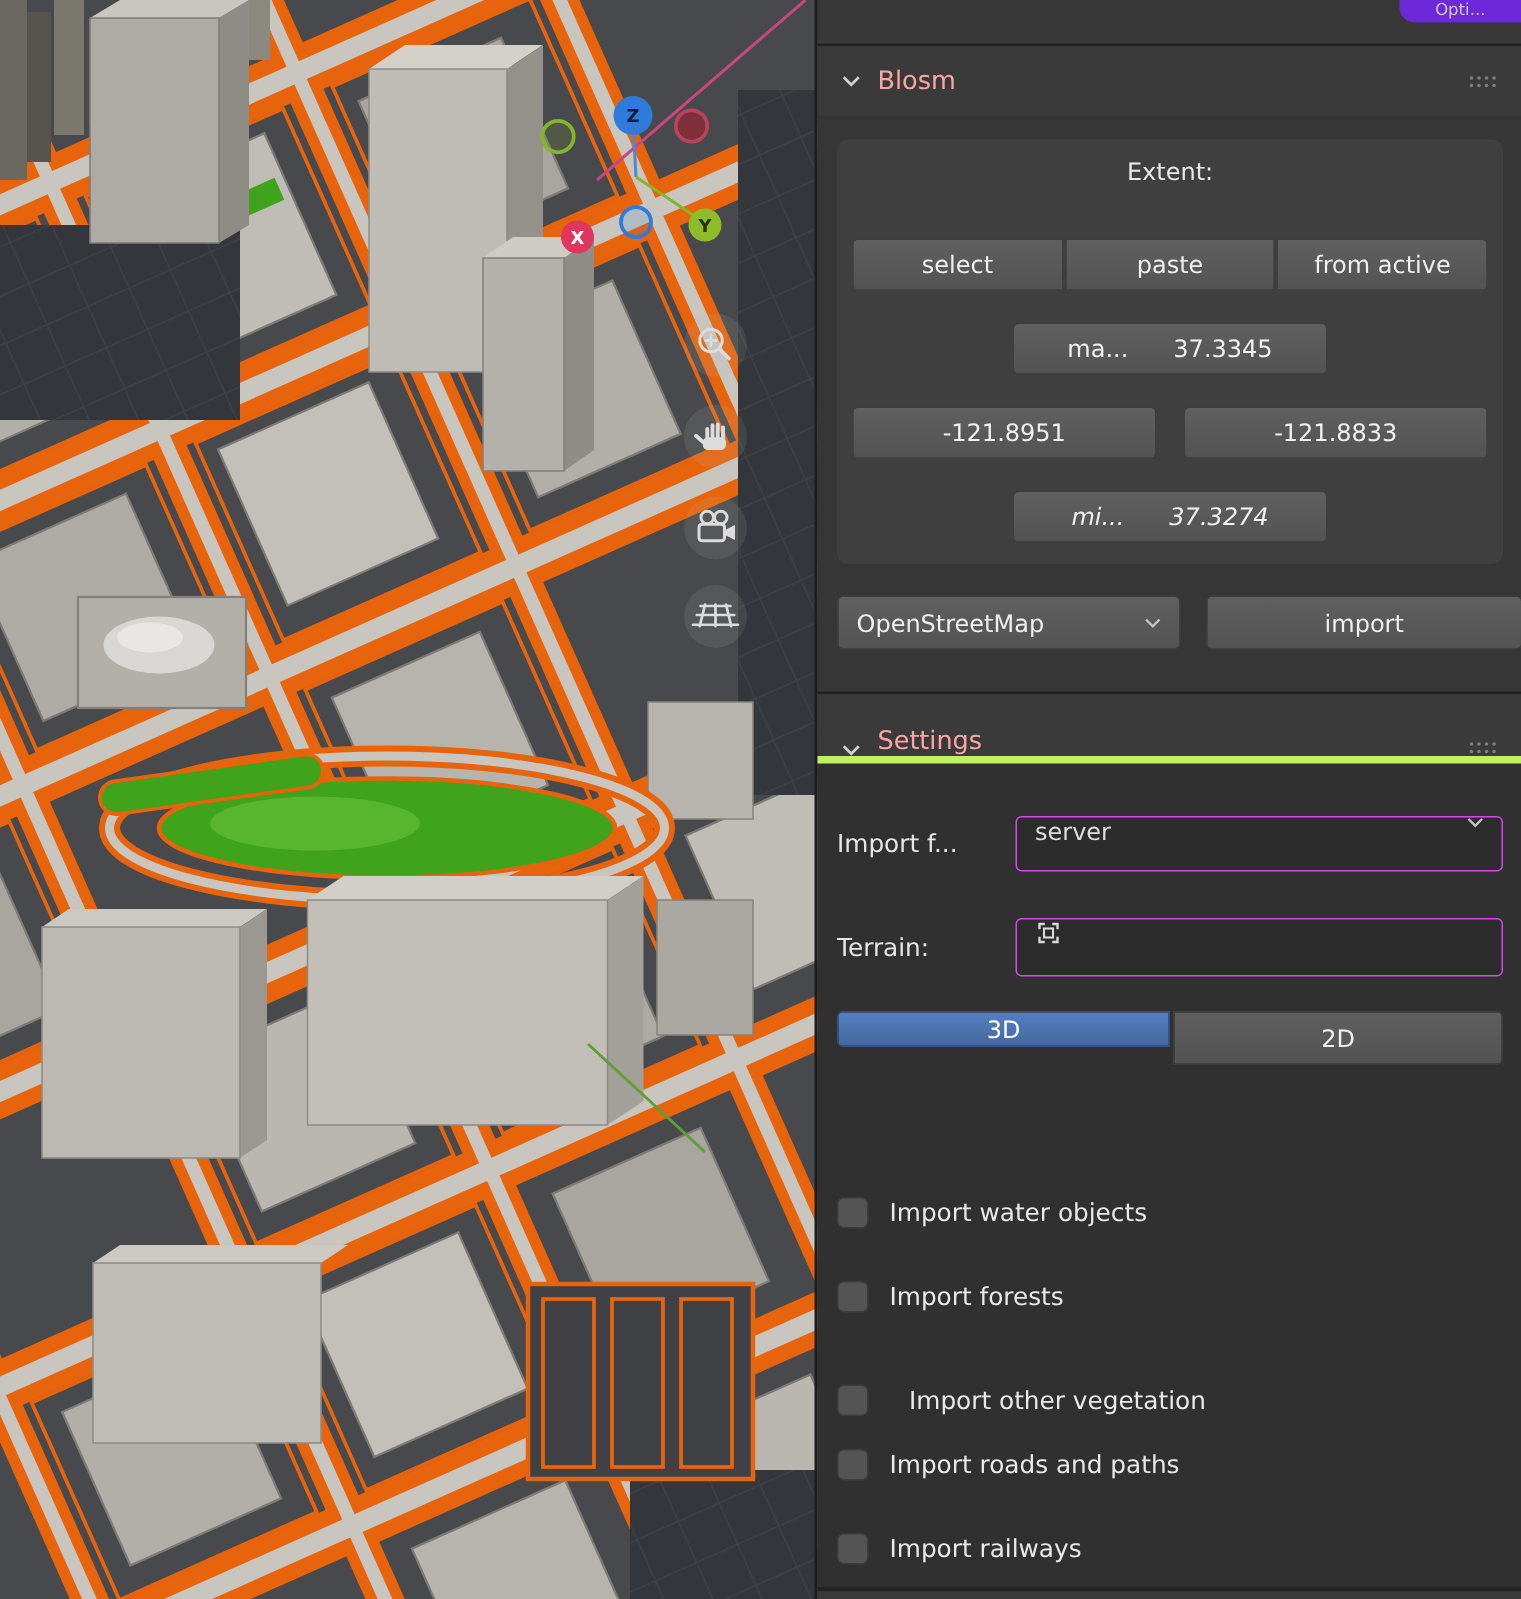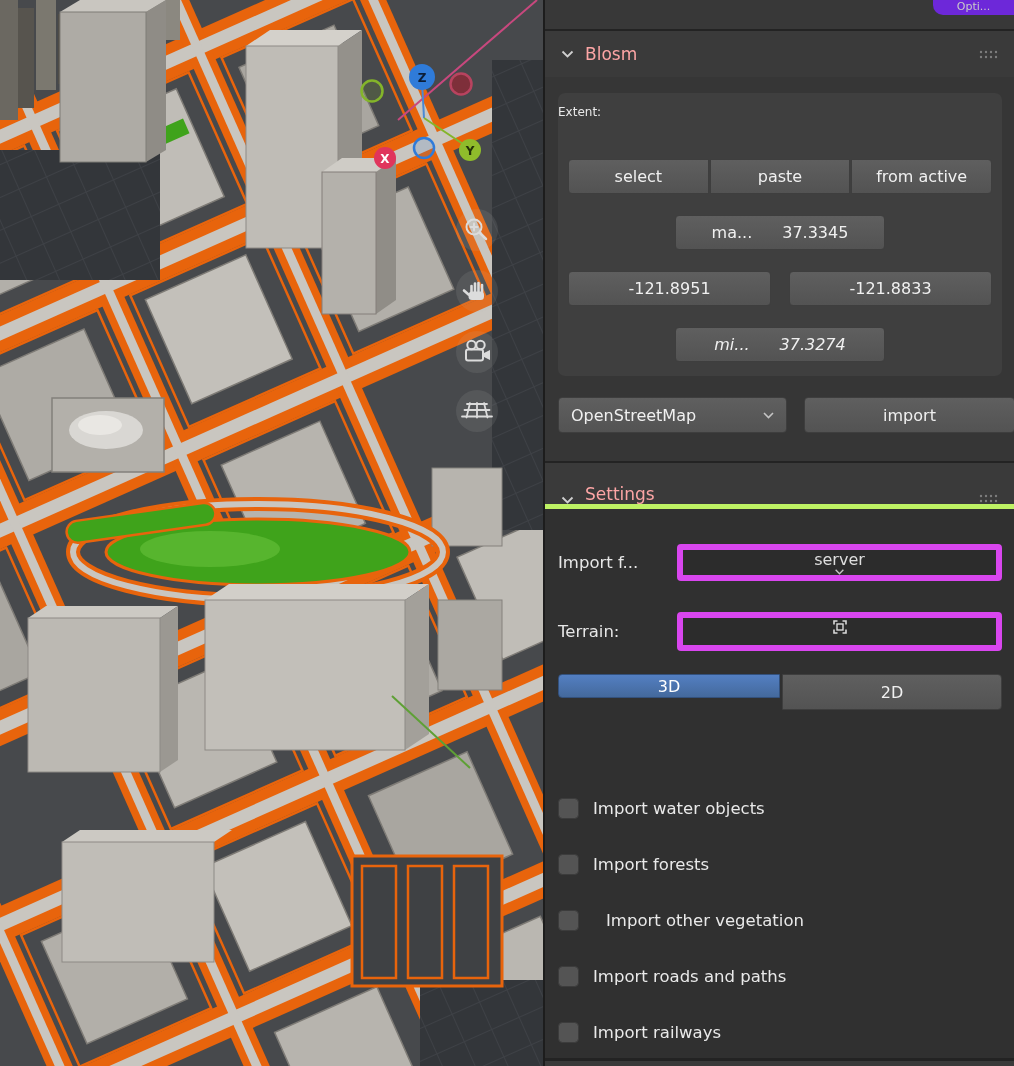--- a/index.html
+++ b/index.html
@@ -22,27 +22,27 @@
   .phead{position:absolute;left:0;top:0;width:100%;height:46px;background:#3a3a3a;
     display:flex;align-items:center;gap:11px;padding:0 16px;box-sizing:border-box;
     color:#fca5a5;font-size:17px;}
   .phead .drag{margin-left:auto;opacity:.8;}
   .settings-section .phead{border-bottom:5px solid #bef264;align-items:flex-end;}
 
   
   .btn{background:linear-gradient(#5f5f5f,#535353);border:1px solid #3e3e3e;border-radius:4px;
     color:#f0f0f0;font-size:16px;display:flex;align-items:center;justify-content:center;
     box-sizing:border-box;}
-  .field{background:#2c2c2c;border:6px solid #d946ef;border-radius:4px;color:#dedede;
-    font-size:16px;display:flex;align-items:center;box-sizing:border-box;flex-direction:column;}
+  .field{background:#2c2c2c;border:1px solid #d946ef;border-radius:4px;color:#dedede;
+    font-size:16px;display:flex;box-sizing:border-box;}
 
   .extent-box{position:absolute;left:13px;top:62px;width:444px;height:283px;
     background:#3f3f3f;border-radius:7px;}
-  .extent-label{position:absolute;left:0;top:12px;width:100%;
-    color:#e9e9e9;font-size:12px;}
+  .extent-label{position:absolute;left:0;top:12px;width:100%;text-align:center;
+    color:#e9e9e9;font-size:16px;}
   .seg-row{position:absolute;left:10px;right:10px;top:66px;height:35px;display:flex;gap:1px;}
   .seg-row .btn{flex:1;border-radius:0;}
   .seg-row .btn:first-child{border-radius:4px 0 0 4px;}
   .seg-row .btn:last-child{border-radius:0 4px 4px 0;}
   .row-center{position:absolute;left:50%;transform:translateX(-50%);width:210px;height:35px;}
   .latlon-pair{position:absolute;left:10px;right:10px;height:35px;display:flex;gap:18px;}
   .latlon-pair .btn{flex:1;}
   .pair-gap{display:flex;gap:30px;align-items:center;}
 
   .osm-row{position:absolute;top:366px;left:13px;width:444px;height:36px;}
@@ -387,21 +387,21 @@
           
         </span>
         <span class="cb-label">Import water objects</span>
       </div>
       <div class="cb-row" style="top:384px;">
         <span class="cb">
           
         </span>
         <span class="cb-label">Import forests</span>
       </div>
-      <div class="cb-row" style="top:440px;gap:27px;">
+      <div class="cb-row" style="top:453px;gap:27px;">
         <span class="cb">
           
         </span>
         <span class="cb-label">Import other vegetation</span>
       </div>
       <div class="cb-row" style="top:496px;">
         <span class="cb">
           
         </span>
         <span class="cb-label">Import roads and paths</span>

